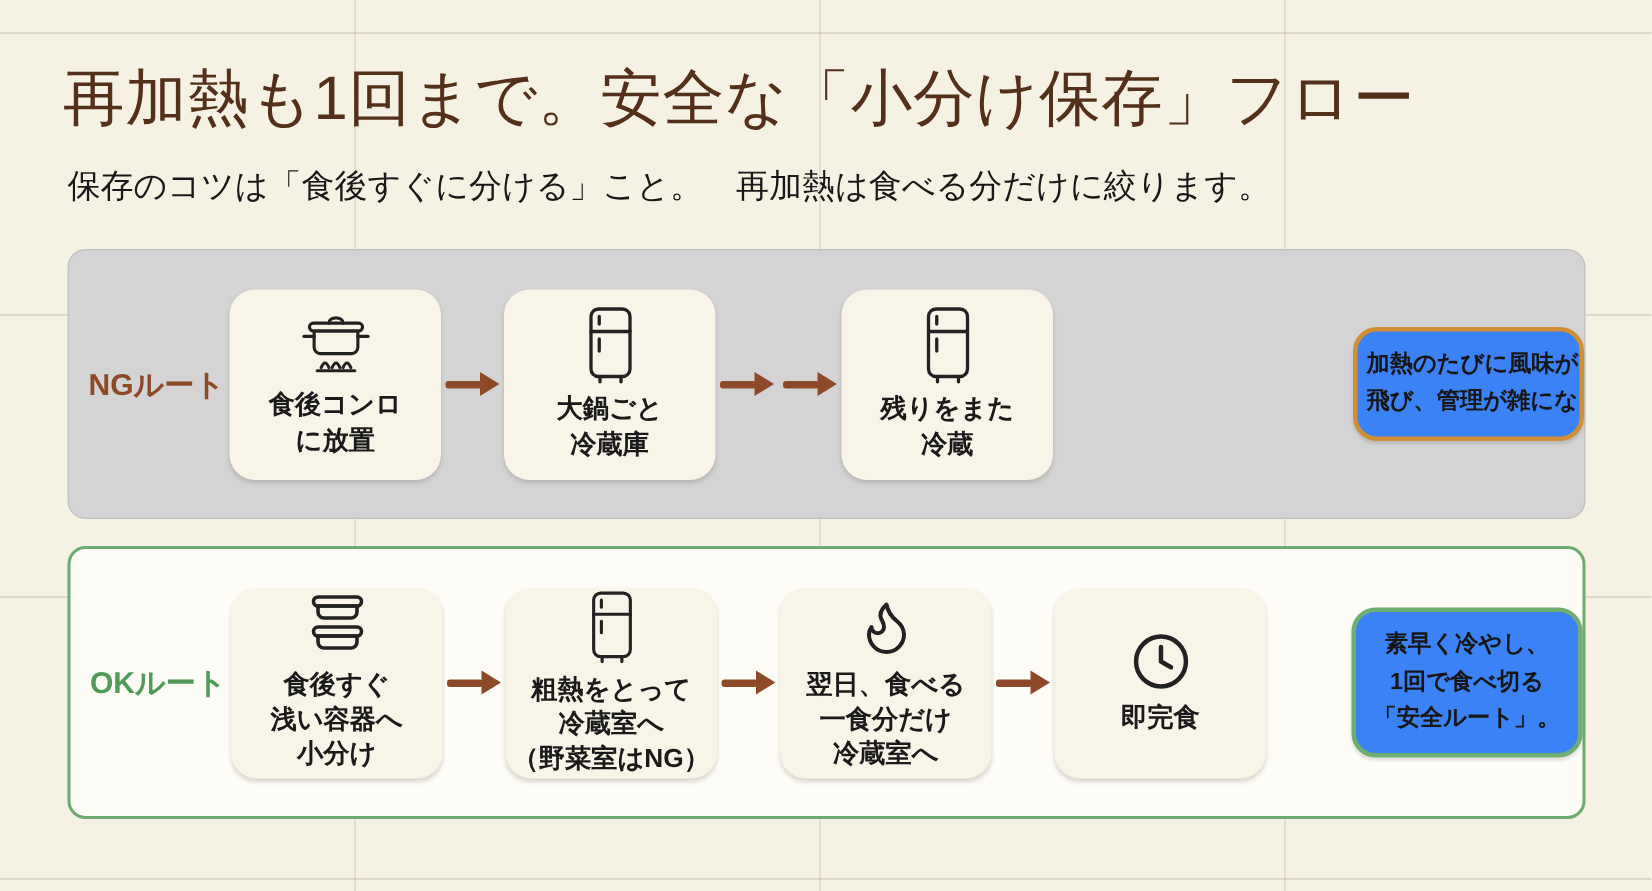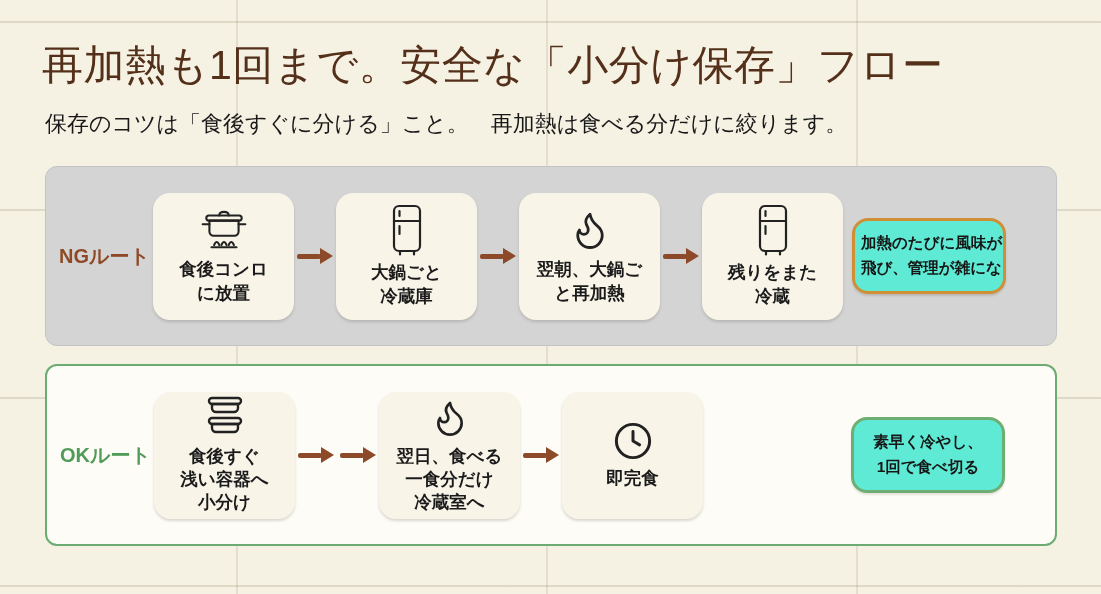--- a/index.html
+++ b/index.html
@@ -109,23 +109,22 @@
   .flow-arrow .head {
     width: 0; height: 0;
     border-left: 13px solid #8d4a28;
     border-top: 8px solid transparent;
     border-bottom: 8px solid transparent;
     margin-left: -1px;
   }
 
   .note-box {
     margin-left: auto;
-    margin-right: 50px;
     width: 154px;
-    background: #5eead4;
+    background: #3b82f6;
     border-radius: 16px;
     padding: 10px 6px;
     text-align: center;
     font-size: 15.5px;
     font-weight: 700;
     line-height: 1.6;
     color: #161616;
     flex: 0 0 154px;
   }
   .note-box.ng { border: 3.5px solid #d08f35; box-shadow: 0 2px 2px rgba(60,50,30,0.15); }
@@ -187,32 +186,20 @@
         <span>冷蔵庫</span>
 
       </div>
     </div>
 
     <div class="flow-arrow">
         <span class="shaft"></span>
         <span class="head"></span>
       </div>
 
-    <div class="step-card">
-      <div class="step-icon">
-        <svg width="42" height="46" viewBox="0 0 24 24" stroke-width="1.6">
-          <path d="M8.5 14.5A2.5 2.5 0 0 0 11 12c0-1.38-.5-2-1-3-1.072-2.143-.224-4.054 2-6 .5 2.5 2 4.9 4 6.5 2 1.6 3 3.5 3 5.5a7 7 0 1 1-14 0c0-1.153.433-2.294 1-3a2.5 2.5 0 0 0 2.5 2.5z"></path>
-        </svg>
-      </div>
-      <div class="step-text">
-        <span>翌朝、大鍋ご</span>
-        <span>と再加熱</span>
-
-      </div>
-    </div>
 
     <div class="flow-arrow">
         <span class="shaft"></span>
         <span class="head"></span>
       </div>
 
     <div class="step-card">
       <div class="step-icon">
         <svg width="34" height="52" viewBox="0 0 34 52" stroke-width="2.2">
           <rect x="4" y="2" width="26" height="45" rx="5"></rect>
@@ -253,20 +240,37 @@
         <span>浅い容器へ</span>
         <span>小分け</span>
       </div>
     </div>
 
     <div class="flow-arrow">
         <span class="shaft"></span>
         <span class="head"></span>
       </div>
 
+    <div class="step-card">
+      <div class="step-icon">
+        <svg width="32" height="50" viewBox="0 0 34 52" stroke-width="2.2">
+          <rect x="4" y="2" width="26" height="45" rx="5"></rect>
+          <line x1="4" y1="17" x2="30" y2="17"></line>
+          <line x1="9.5" y1="7" x2="9.5" y2="12"></line>
+          <line x1="9.5" y1="22" x2="9.5" y2="30"></line>
+          <line x1="10" y1="47" x2="10" y2="50.5"></line>
+          <line x1="24" y1="47" x2="24" y2="50.5"></line>
+        </svg>
+      </div>
+      <div class="step-text">
+        <span>粗熱をとって</span>
+        <span>冷蔵室へ</span>
+        <span>（野菜室はNG）</span>
+      </div>
+    </div>
 
     <div class="flow-arrow">
         <span class="shaft"></span>
         <span class="head"></span>
       </div>
 
     <div class="step-card">
       <div class="step-icon">
         <svg width="40" height="44" viewBox="0 0 24 24" stroke-width="1.6">
           <path d="M8.5 14.5A2.5 2.5 0 0 0 11 12c0-1.38-.5-2-1-3-1.072-2.143-.224-4.054 2-6 .5 2.5 2 4.9 4 6.5 2 1.6 3 3.5 3 5.5a7 7 0 1 1-14 0c0-1.153.433-2.294 1-3a2.5 2.5 0 0 0 2.5 2.5z"></path>
@@ -293,16 +297,17 @@
       </div>
       <div class="step-text">
         <span>即完食</span>
 
       </div>
     </div>
 
     <div class="note-box ok">
       <span>素早く冷やし、</span>
       <span>1回で食べ切る</span>
+      <span>「安全ルート」。</span>
     </div>
   </section>
 
 </div>
 
 </body></html>

